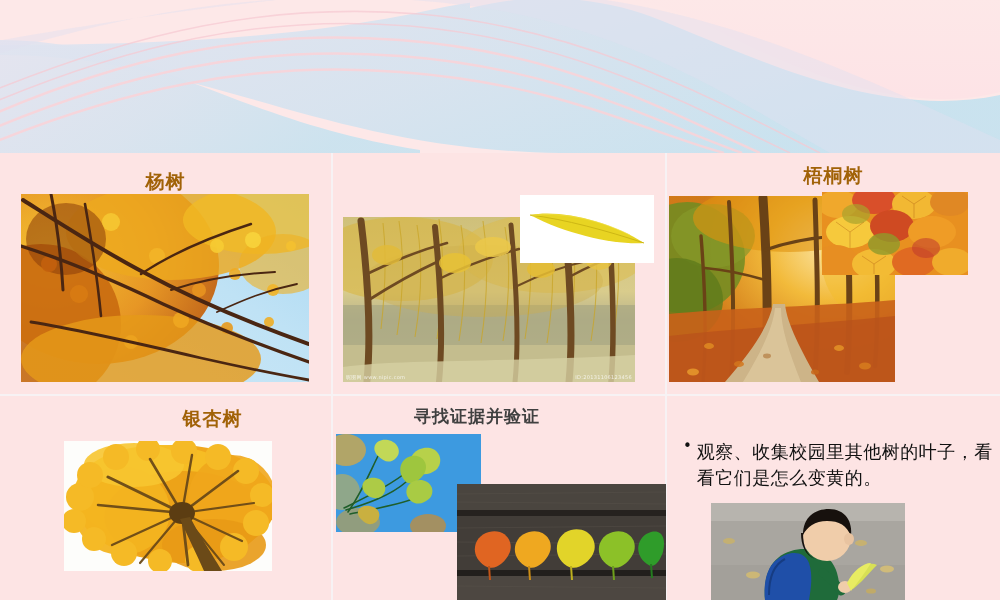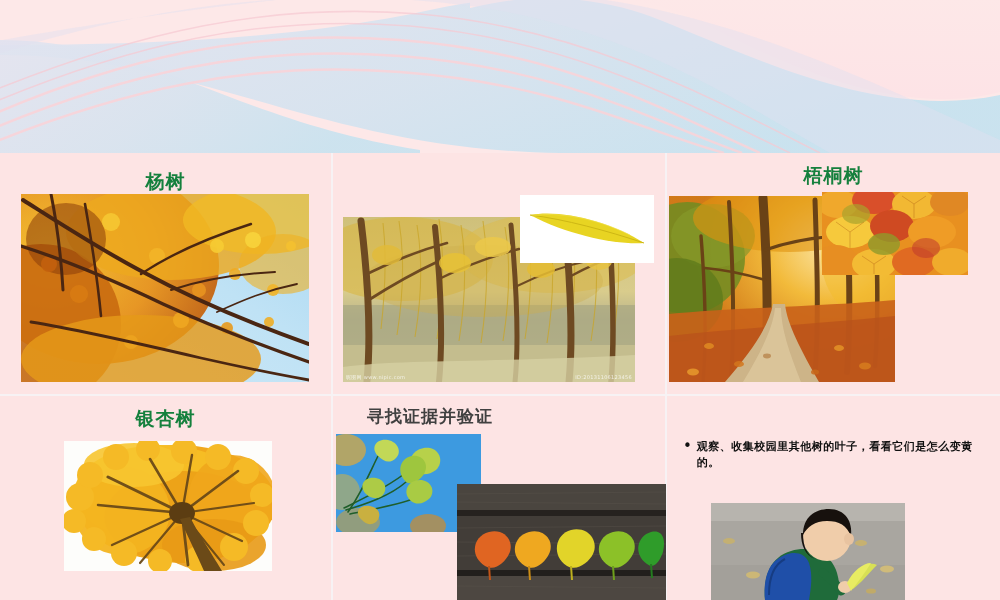--- a/index.html
+++ b/index.html
@@ -44,32 +44,32 @@
     grid-template-rows: 243px 204px;
   }
   .cell {
     position: relative;
     background: #fde4e4;
     border-right: 2px solid #f7f2f4;
     border-bottom: 2px solid #f7f2f4;
     overflow: visible;
   }
   .cell.nb-r { border-right: none; }
-  .cell.nb-b { border-bottom: none; }
+  .cell.nb-b { border-bottom: none; padding-left: 47px; }
 
   .cell-title {
     position: absolute;
     width: 100%;
     text-align: center;
     font-family: "DejaVu Sans", "Liberation Sans", sans-serif;
     font-weight: bold;
     letter-spacing: 1px;
     white-space: nowrap;
   }
-  .title-red { color: #15803d; }
+  .title-red { color: #a16207; }
   .title-magenta { color: #404040; }
 
   
   .photo {
     position: absolute;
     overflow: hidden;
     background: #ddd;
   }
   .photo svg { display: block; width: 100%; height: 100%; }
 
@@ -81,24 +81,23 @@
     color: #111;
     font-family: "DejaVu Sans", "Liberation Sans", sans-serif;
   }
   .bullet-dot {
     flex: 0 0 auto;
     margin-right: 5px;
     line-height: 1;
     font-size: 15px;
   }
   .bullet-text {
-    font-size: 11px;
+    font-size: 18px;
     line-height: 1.45;
     letter-spacing: 0.5px;
-    font-weight: bold;
   }
 
   
   .wm {
     position: absolute;
     bottom: 2px;
     font-size: 5px;
     color: rgba(255,255,255,0.75);
     font-family: "DejaVu Sans", sans-serif;
     white-space: nowrap;

